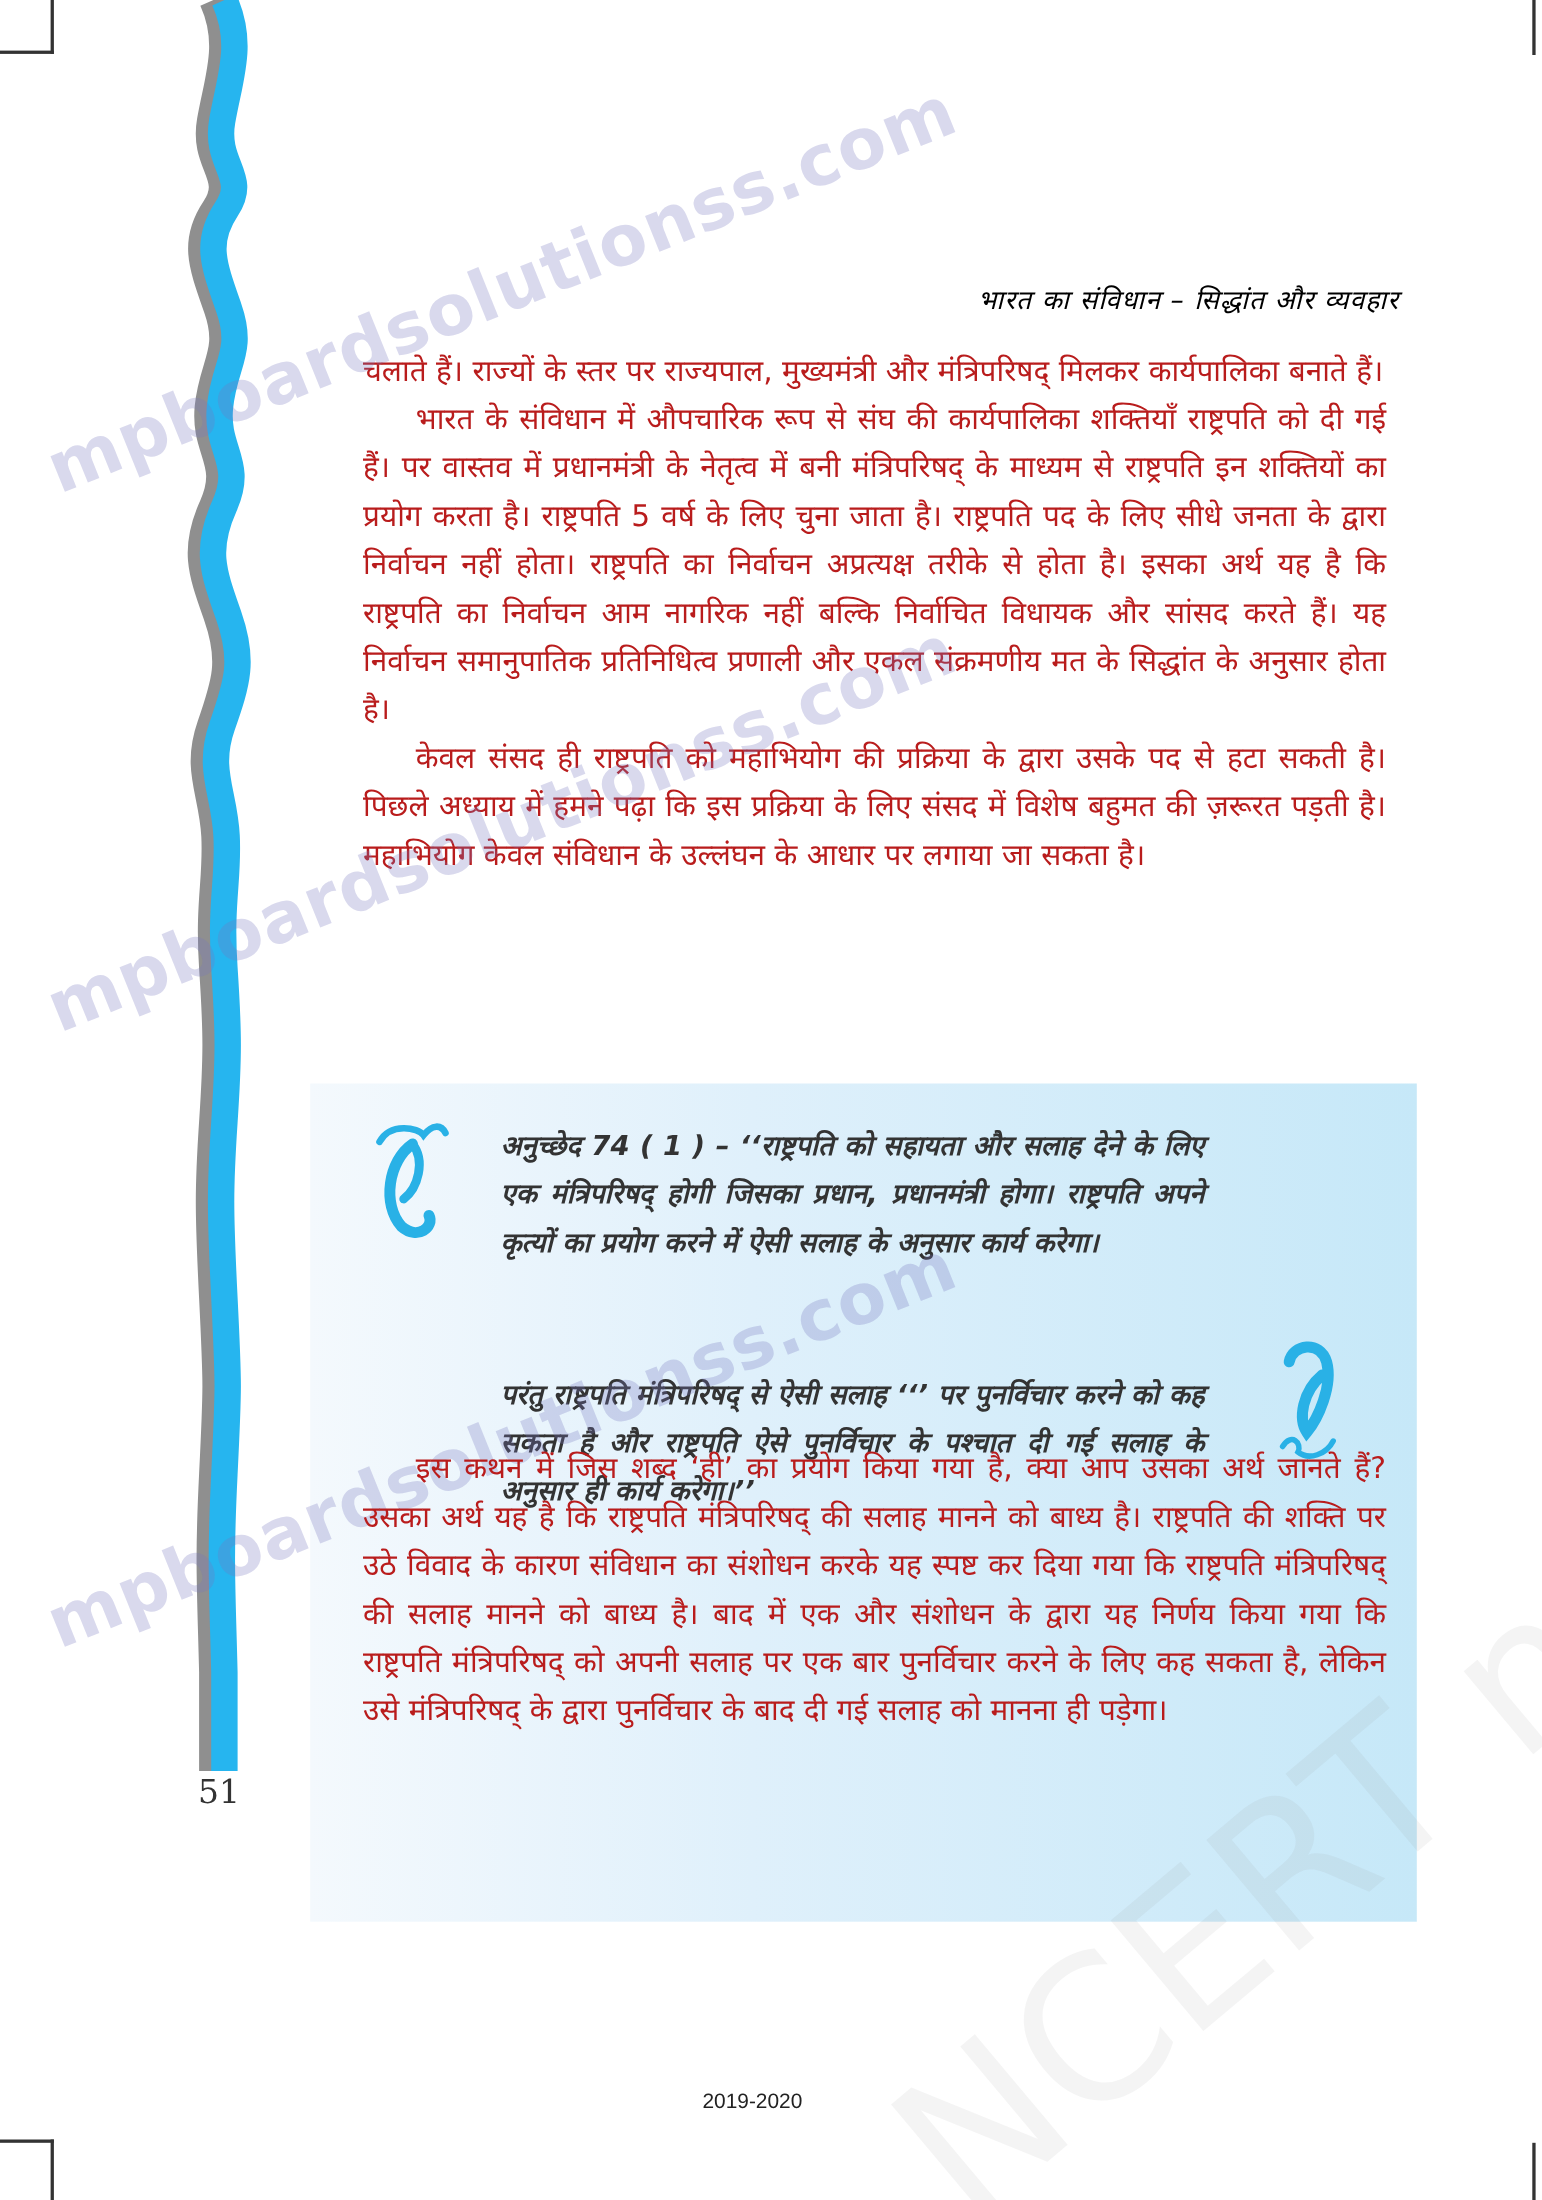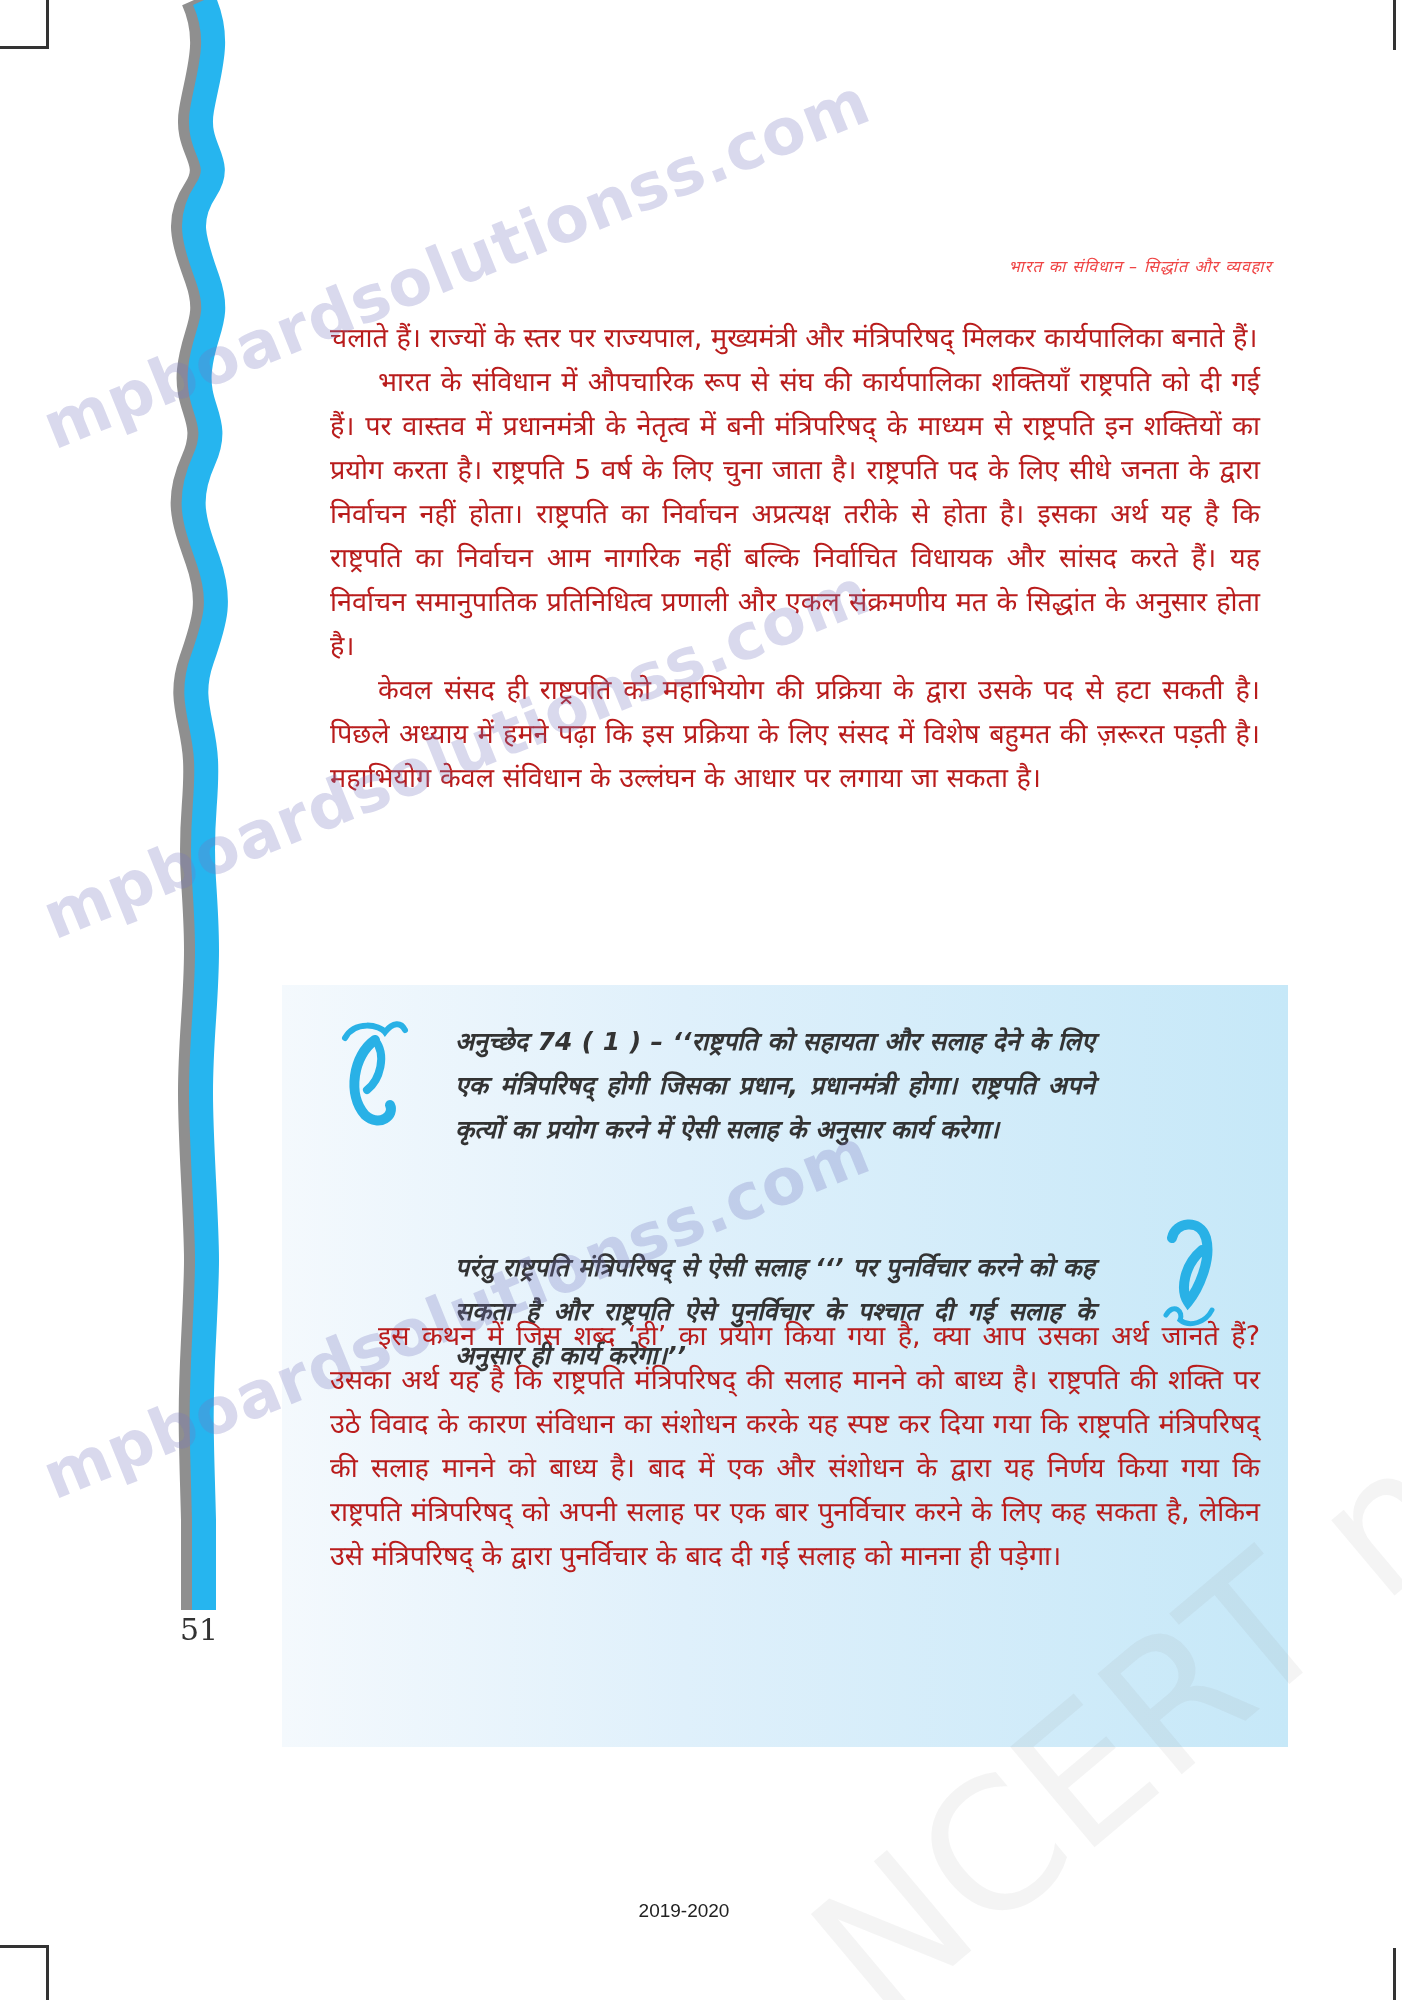--- a/index.html
+++ b/index.html
@@ -25,22 +25,22 @@
     .wm1 { left: 60px; top: 390px; }
     .wm2 { left: 60px; top: 880px; }
     .wm3 { left: 60px; top: 1440px; }
     .ncert-wm {
       position: absolute; left: 330px; top: 1120px; font-size: 180px;
       color: rgba(150,150,150,0.10); transform: rotate(-40deg);
       font-family: "DejaVu Sans", sans-serif; white-space: nowrap;
     }
 
     .running-head {
-      position: absolute; right: 130px; top: 255px; font-size: 16px;
-      font-style: italic; color: #ef4444; letter-spacing: 1px;
+      position: absolute; right: 130px; top: 255px; font-size: 24px;
+      font-style: italic; color: #000000; letter-spacing: 1px;
     }
 
     .body-text {
       position: absolute; left: 330px; width: 930px; font-size: 27px;
       line-height: 44px; text-align: justify; color: #b91c1c;
     }
     .body-text p { margin: 0; }
     .indent { text-indent: 48px; }
     .p1 { top: 316px; }
 

